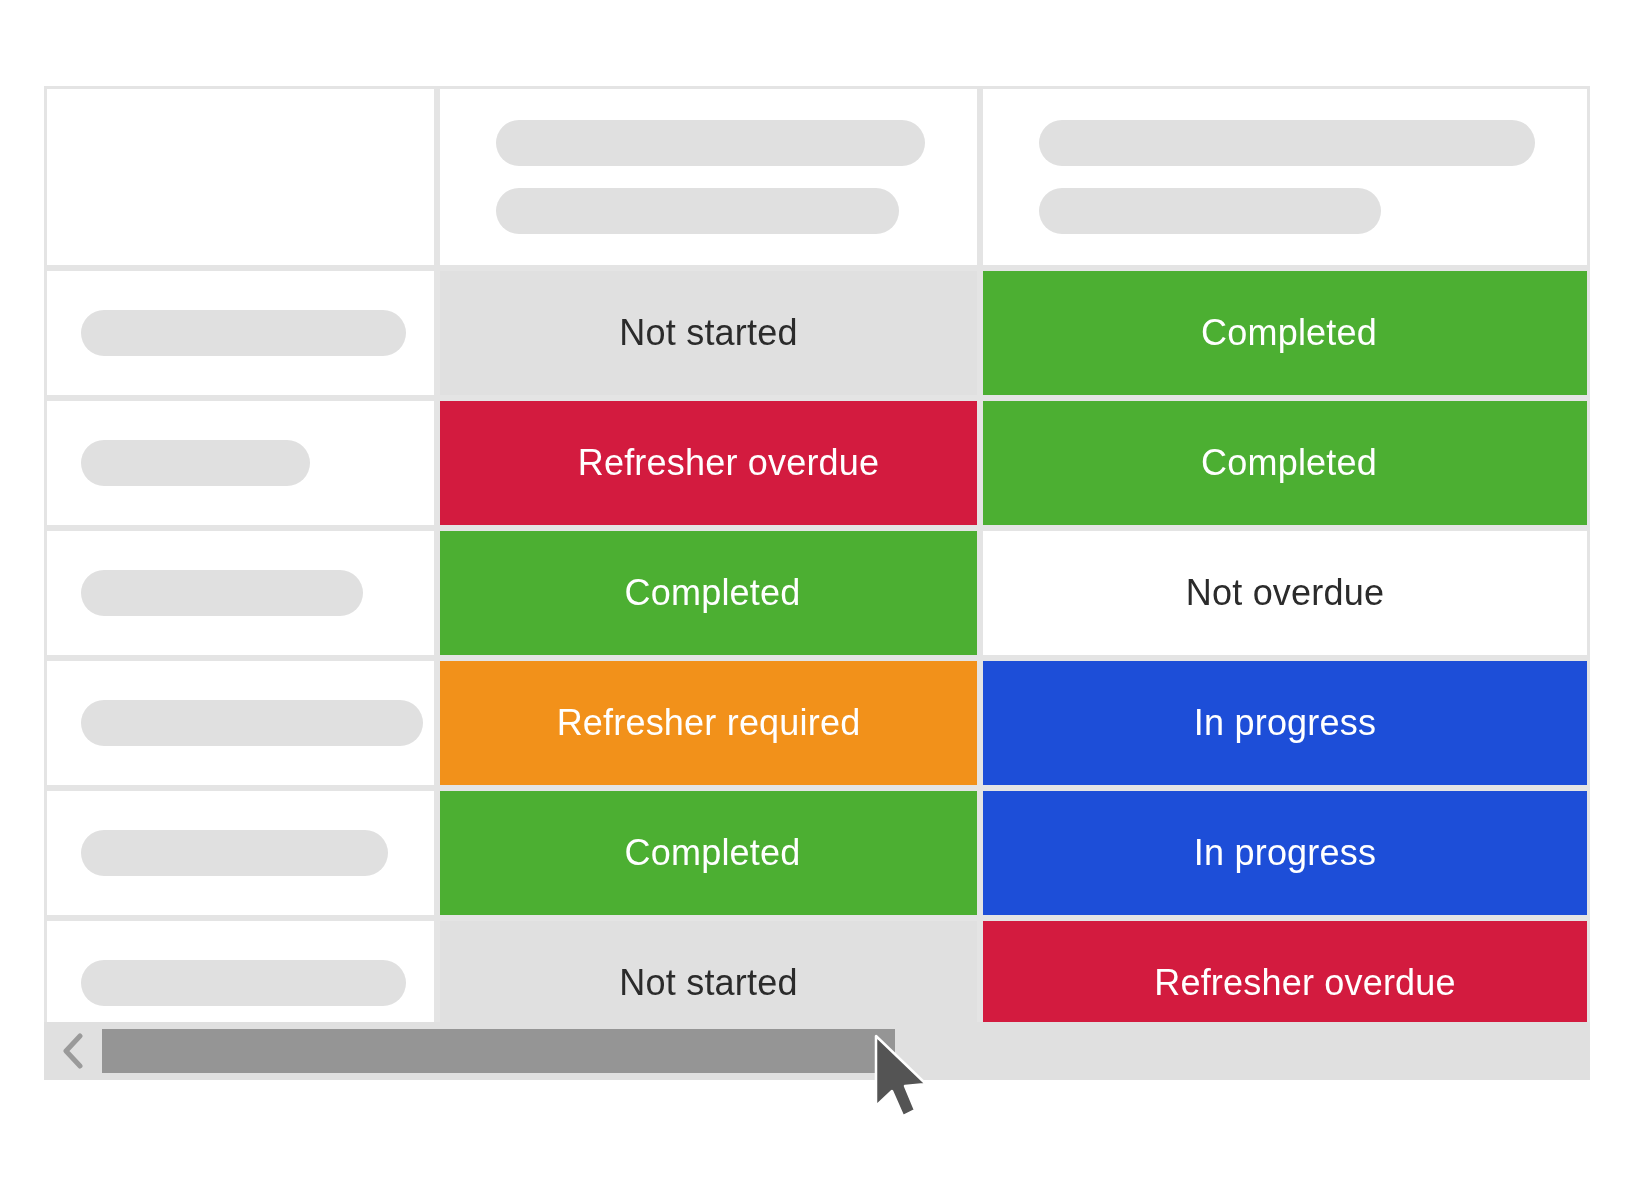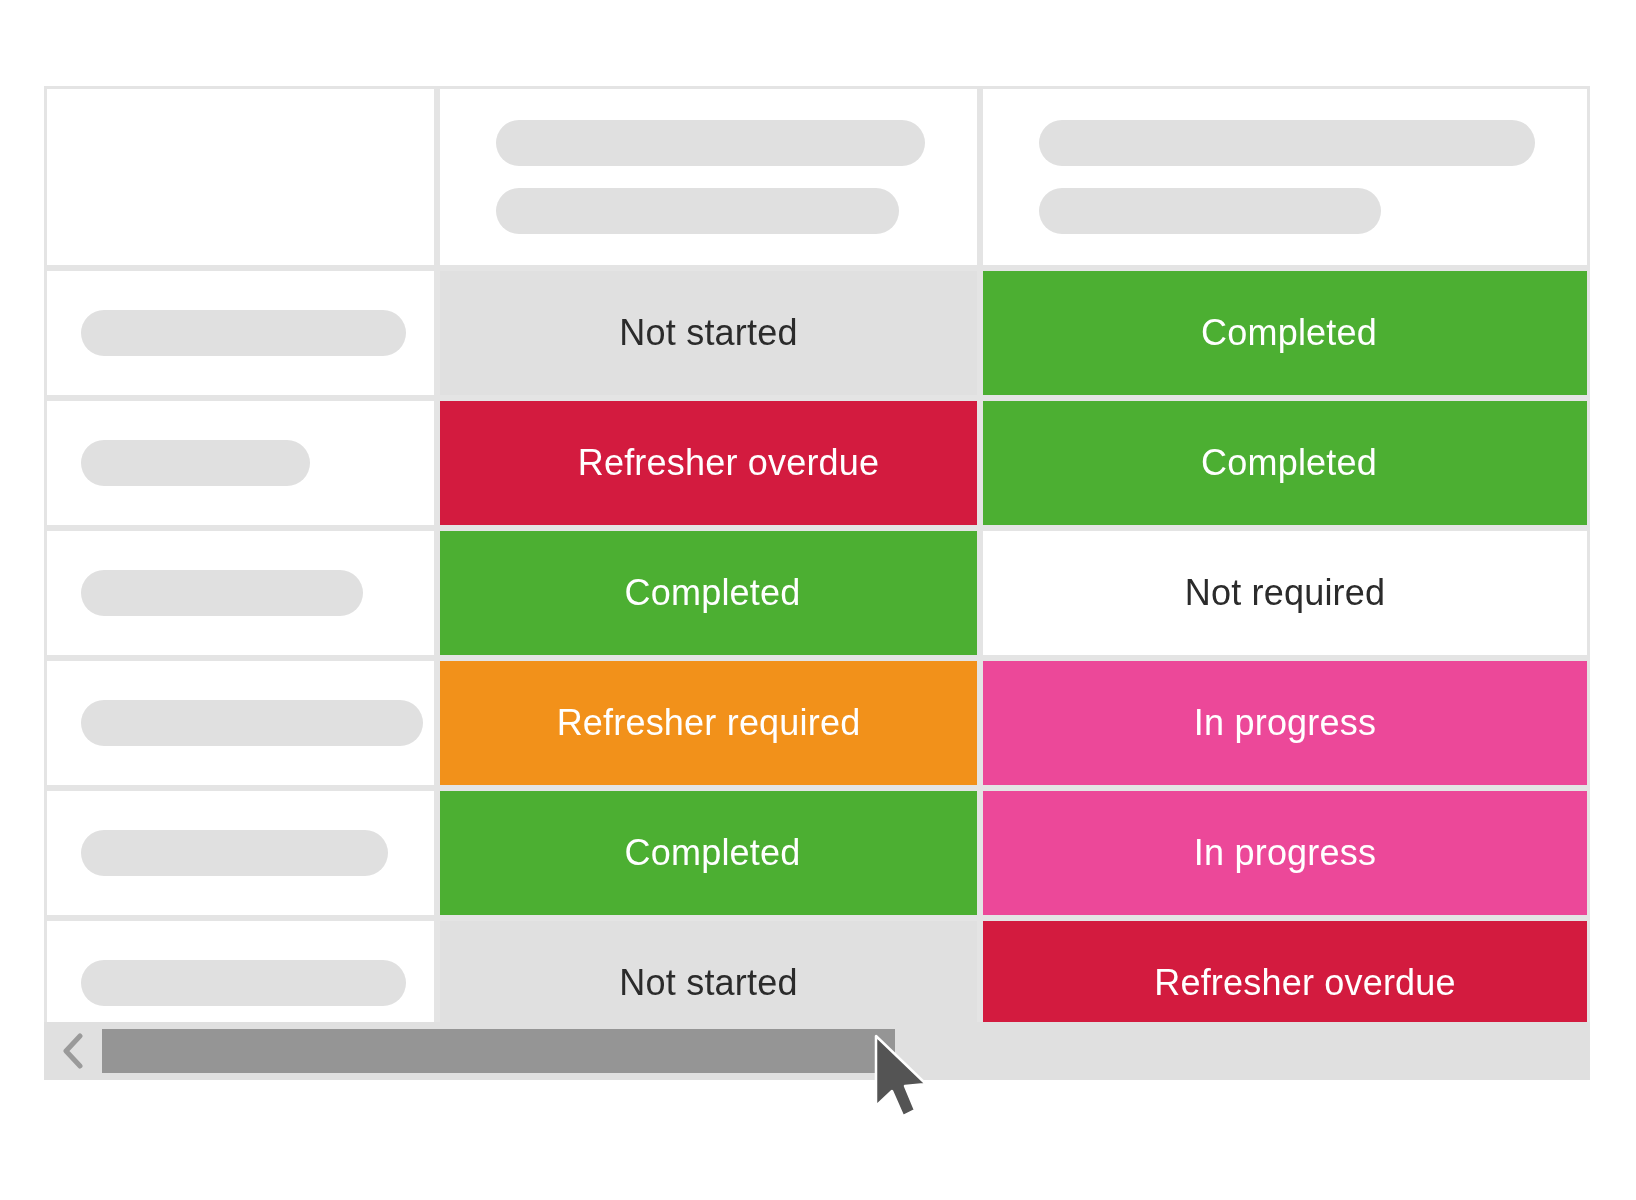--- a/index.html
+++ b/index.html
@@ -107,21 +107,21 @@
   .st-notstarted   { background: #e0e0e0; }
   .st-notstarted .status   { color: #2b2b2b; }
   .st-notenrolled  { background: #ffffff; }
   .st-notenrolled .status  { color: #2b2b2b; }
   .st-completed    { background: #4caf32; }
   .st-completed .status    { color: #ffffff; padding-left: 8px; }
   .st-overdue      { background: #d31b3f; }
   .st-overdue .status      { color: #ffffff; margin-left: 40px; }
   .st-required     { background: #f2911a; }
   .st-required .status     { color: #ffffff; }
-  .st-inprogress   { background: #ec4899; }
+  .st-inprogress   { background: #1d4ed8; }
   .st-inprogress .status   { color: #ffffff; }
 
   
   .scrollbar {
     position: absolute;
     left: 44px;
     top: 1022px;
     width: 1546px;
     height: 58px;
     background: #e0e0e0;
@@ -224,21 +224,21 @@
       <tr>
         <td class="row-cell name-cell">
           <div class="name-inner">
             <span class="pill" style="width:80%"></span>
           </div>
         </td>
         <td class="row-cell st-completed">
           <div class="status">Completed</div>
         </td>
         <td class="row-cell st-notenrolled">
-          <div class="status">Not required</div>
+          <div class="status">Not overdue</div>
         </td>
       </tr>
 
       <tr>
         <td class="row-cell name-cell">
           <div class="name-inner">
             <span class="pill" style="width:97%"></span>
           </div>
         </td>
         <td class="row-cell st-required">

